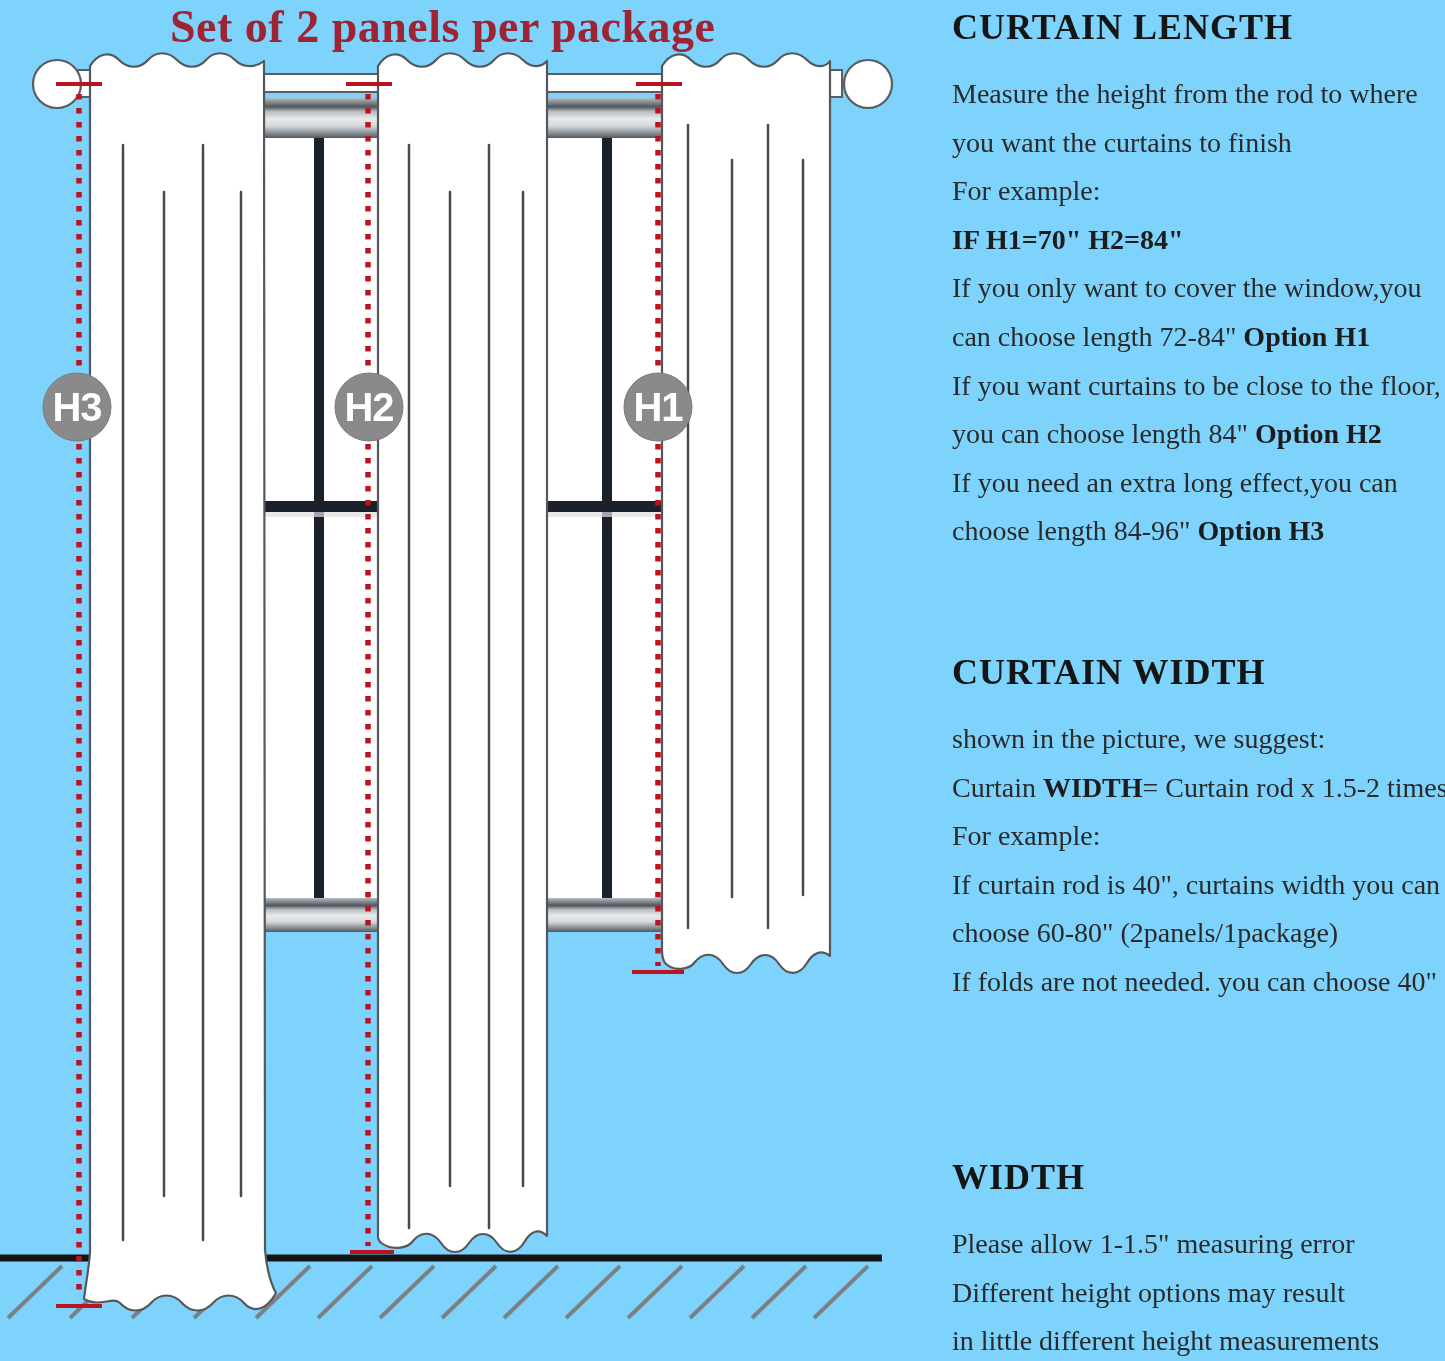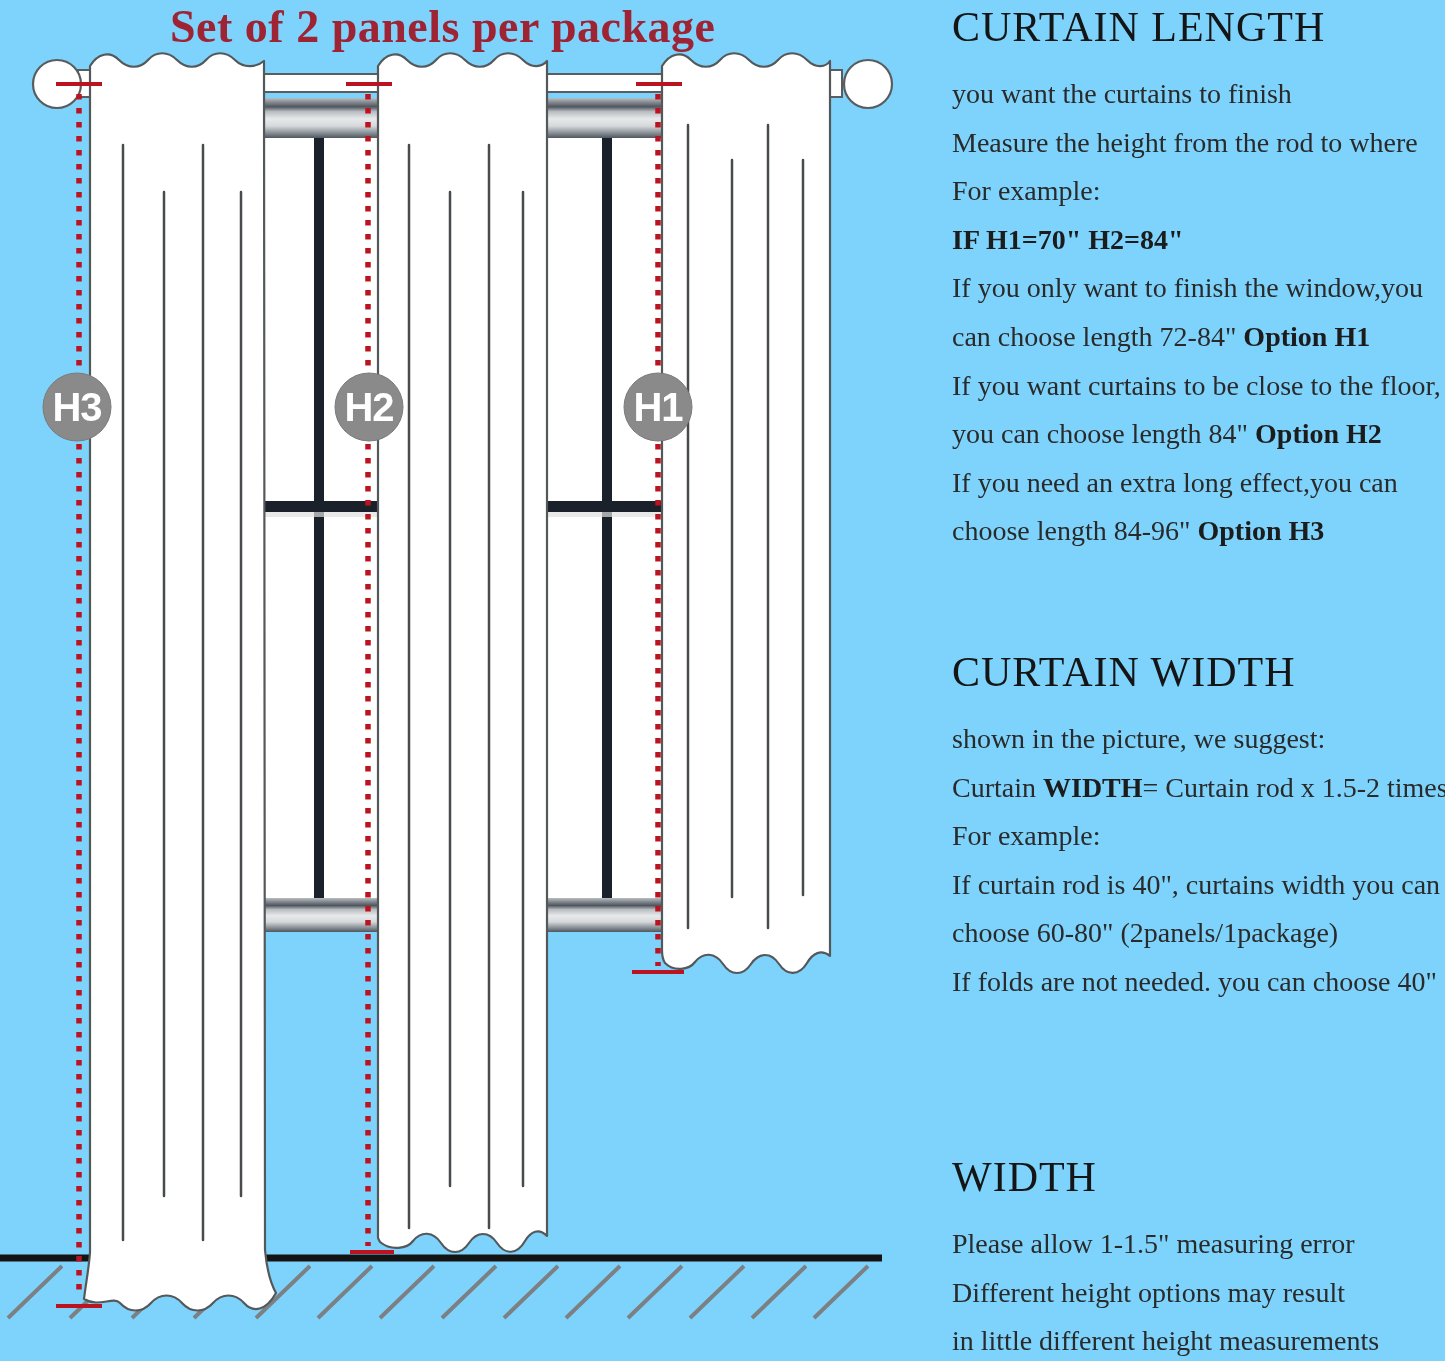--- a/index.html
+++ b/index.html
@@ -11,21 +11,21 @@
     position:absolute;left:170px;top:0px;margin:0;
     font-size:46px;font-weight:bold;letter-spacing:0.5px;color:#9e2333;white-space:nowrap;
   }
   .diagram-svg{position:absolute;left:0;top:0;}
   .info{position:absolute;left:952px;top:2px;width:493px;}
   .sec{position:absolute;left:0;width:493px;}
   #sec-length{top:0px;}
   #sec-width{top:645px;}
   #sec-note{top:1150px;}
   .sec h2{
-    margin:0 0 18px 0;font-size:42px;line-height:50px;font-weight:normal;
+    margin:0 0 18px 0;font-size:36px;line-height:50px;font-weight:bold;
     letter-spacing:1px;color:#151515;white-space:nowrap;
   }
   .ln{margin:0;font-size:28px;line-height:48.6px;color:#2a2a2a;white-space:nowrap;}
   .ln b{font-weight:bold;color:#1c1c1c;}
   .hlabel{
     font-family:"Liberation Sans", sans-serif;font-weight:bold;font-size:40px;
     fill:#ffffff;letter-spacing:-1px;
   }
 </style>
 </head>
@@ -106,25 +106,25 @@
       <text x="369" y="421" text-anchor="middle" class="hlabel">H2</text>
       <circle cx="658" cy="407" r="34" fill="#8a8a8a" stroke="#7b7b7b" stroke-width="1"></circle>
       <text x="658" y="421" text-anchor="middle" class="hlabel">H1</text>
     </g>
   </svg>
 
   <div class="info">
 
     <div class="sec" id="sec-length">
       <h2>CURTAIN LENGTH</h2>
+      <p class="ln"><span>Measure the height from the rod to where</span><b></b><span></span></p>
       <p class="ln"><span>you want the curtains to finish</span><b></b><span></span></p>
-      <p class="ln"><span>Measure the height from the rod to where</span><b></b><span></span></p>
       <p class="ln"><span>For example:</span><b></b><span></span></p>
       <p class="ln"><span></span><b>IF H1=70" H2=84"</b><span></span></p>
-      <p class="ln"><span>If you only want to finish the window,you</span><b></b><span></span></p>
+      <p class="ln"><span>If you only want to cover the window,you</span><b></b><span></span></p>
       <p class="ln"><span>can choose length 72-84" </span><b>Option H1</b><span></span></p>
       <p class="ln"><span>If you want curtains to be close to the floor,</span><b></b><span></span></p>
       <p class="ln"><span>you can choose length 84" </span><b>Option H2</b><span></span></p>
       <p class="ln"><span>If you need an extra long effect,you can</span><b></b><span></span></p>
       <p class="ln"><span>choose length 84-96" </span><b>Option H3</b><span></span></p>
     </div>
 
     <div class="sec" id="sec-width">
       <h2>CURTAIN WIDTH</h2>
       <p class="ln"><span>shown in the picture, we suggest:</span><b></b><span></span></p>

